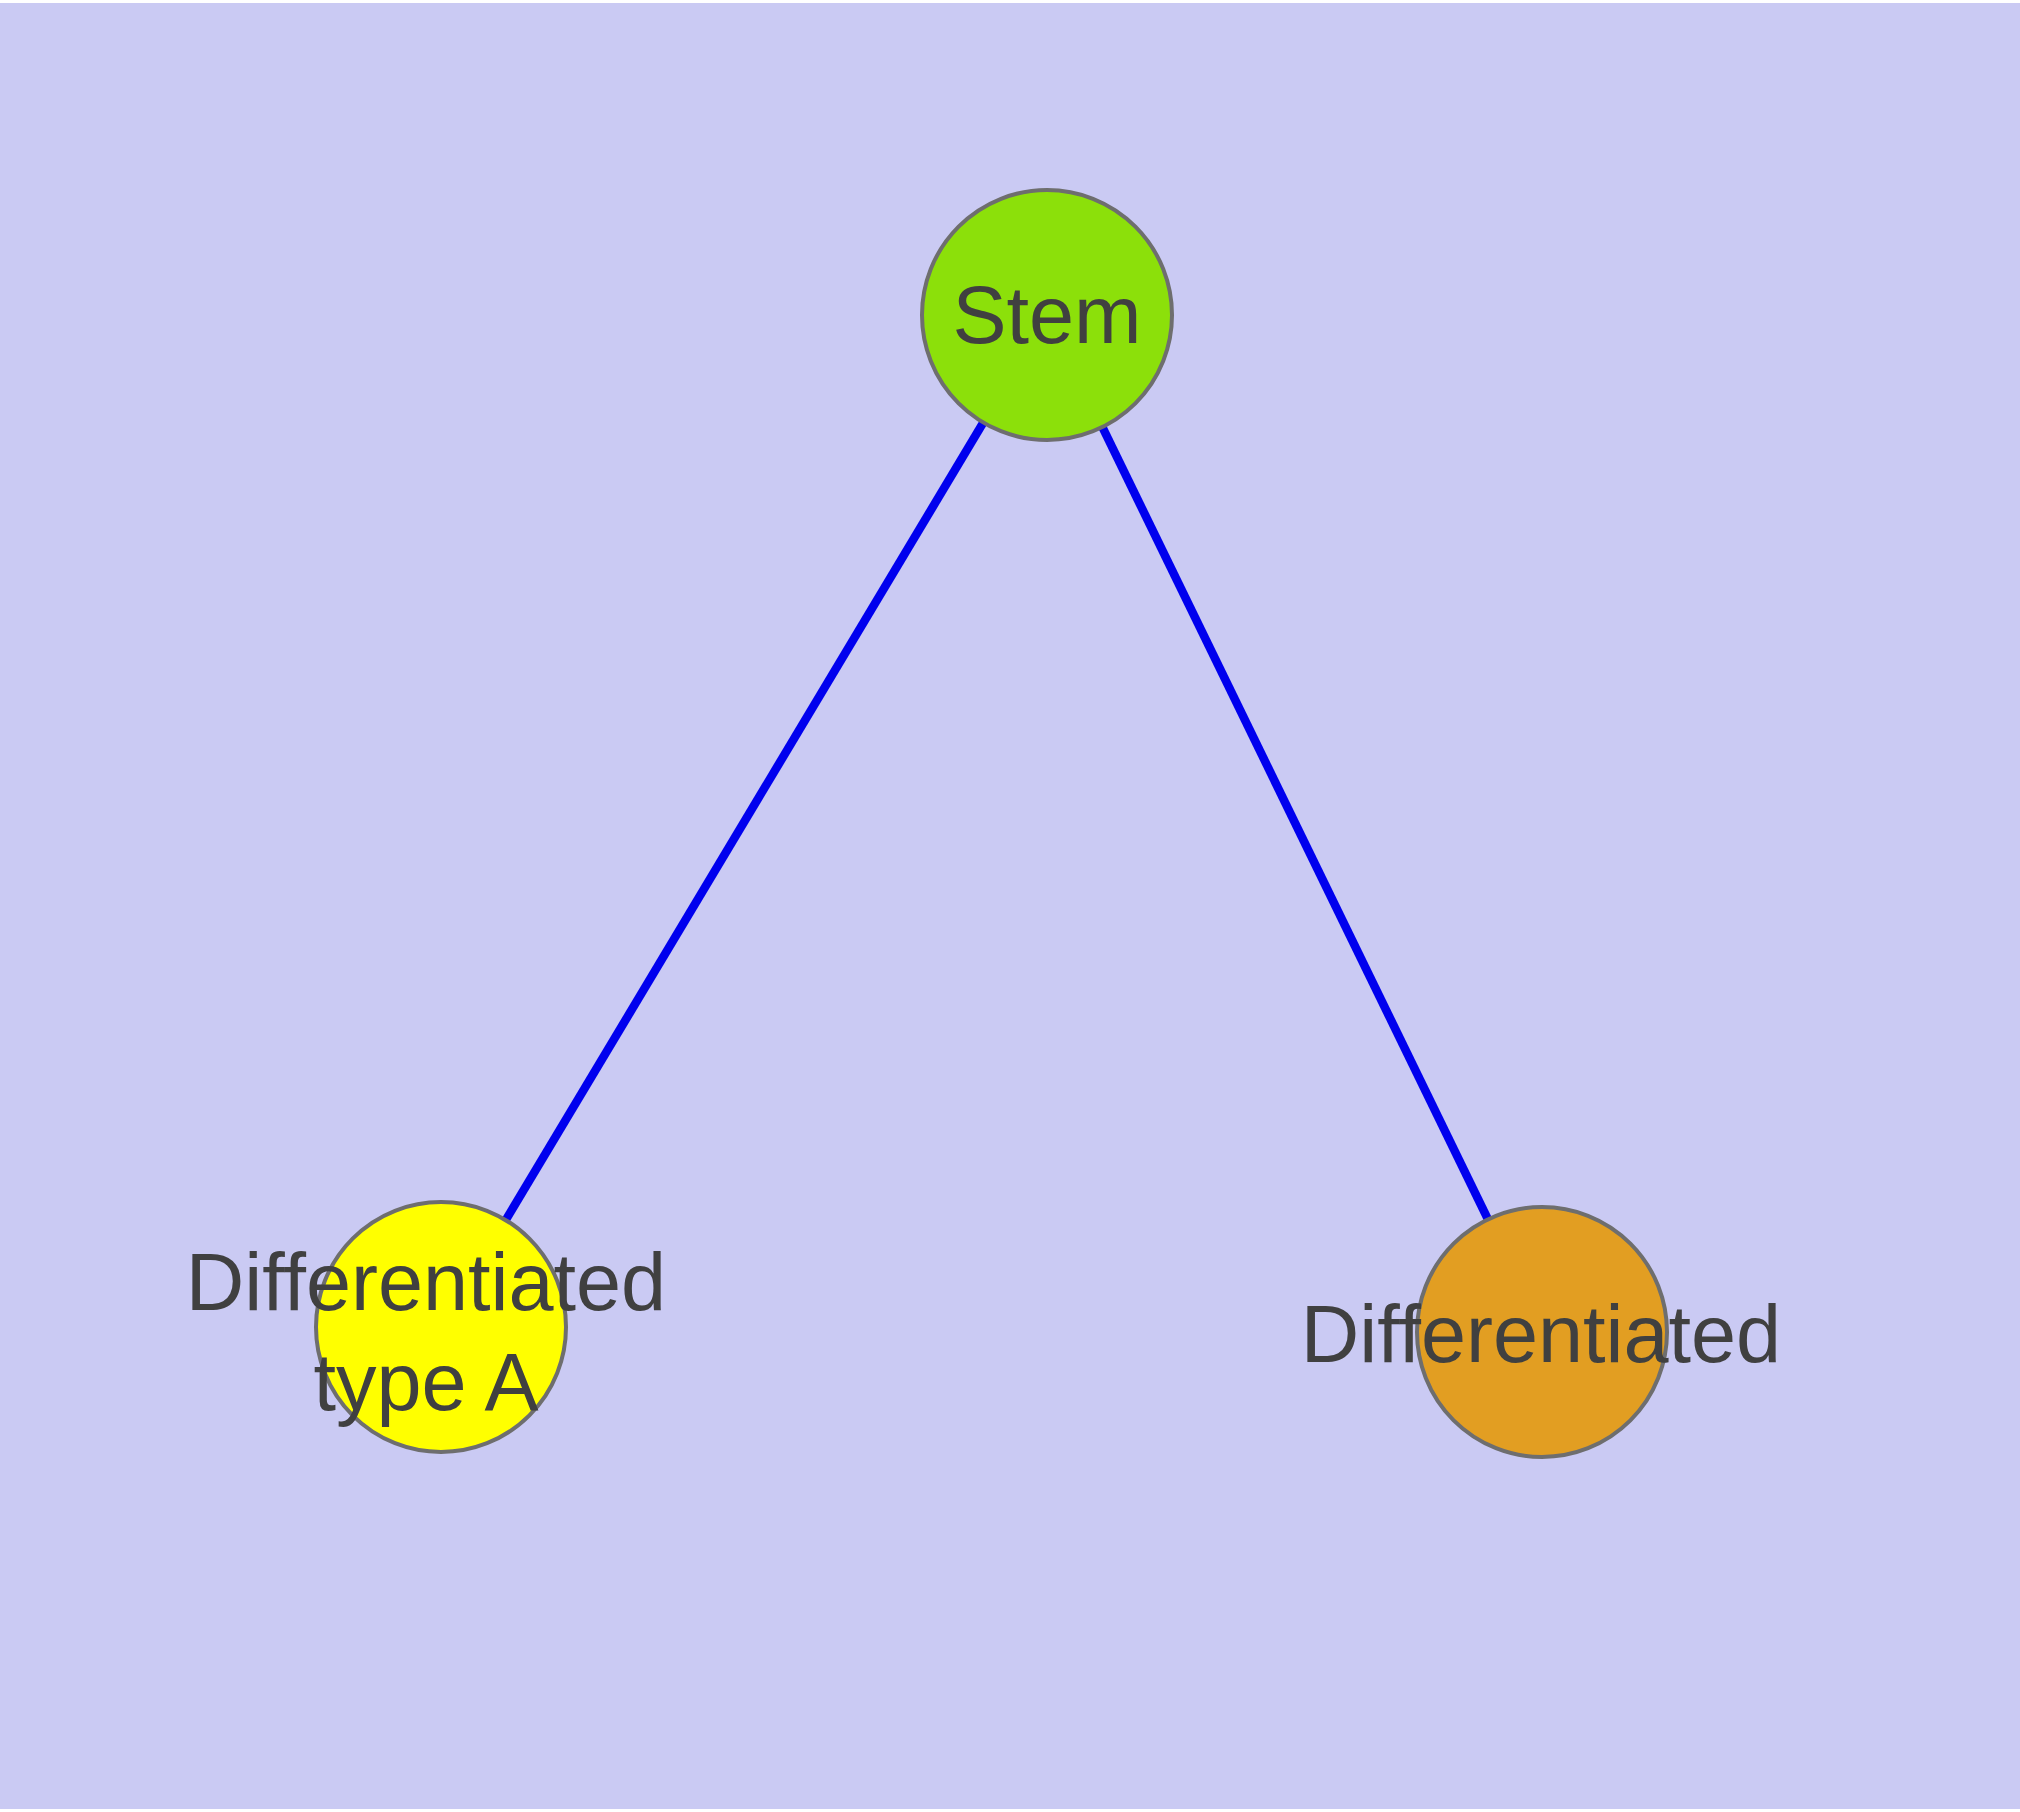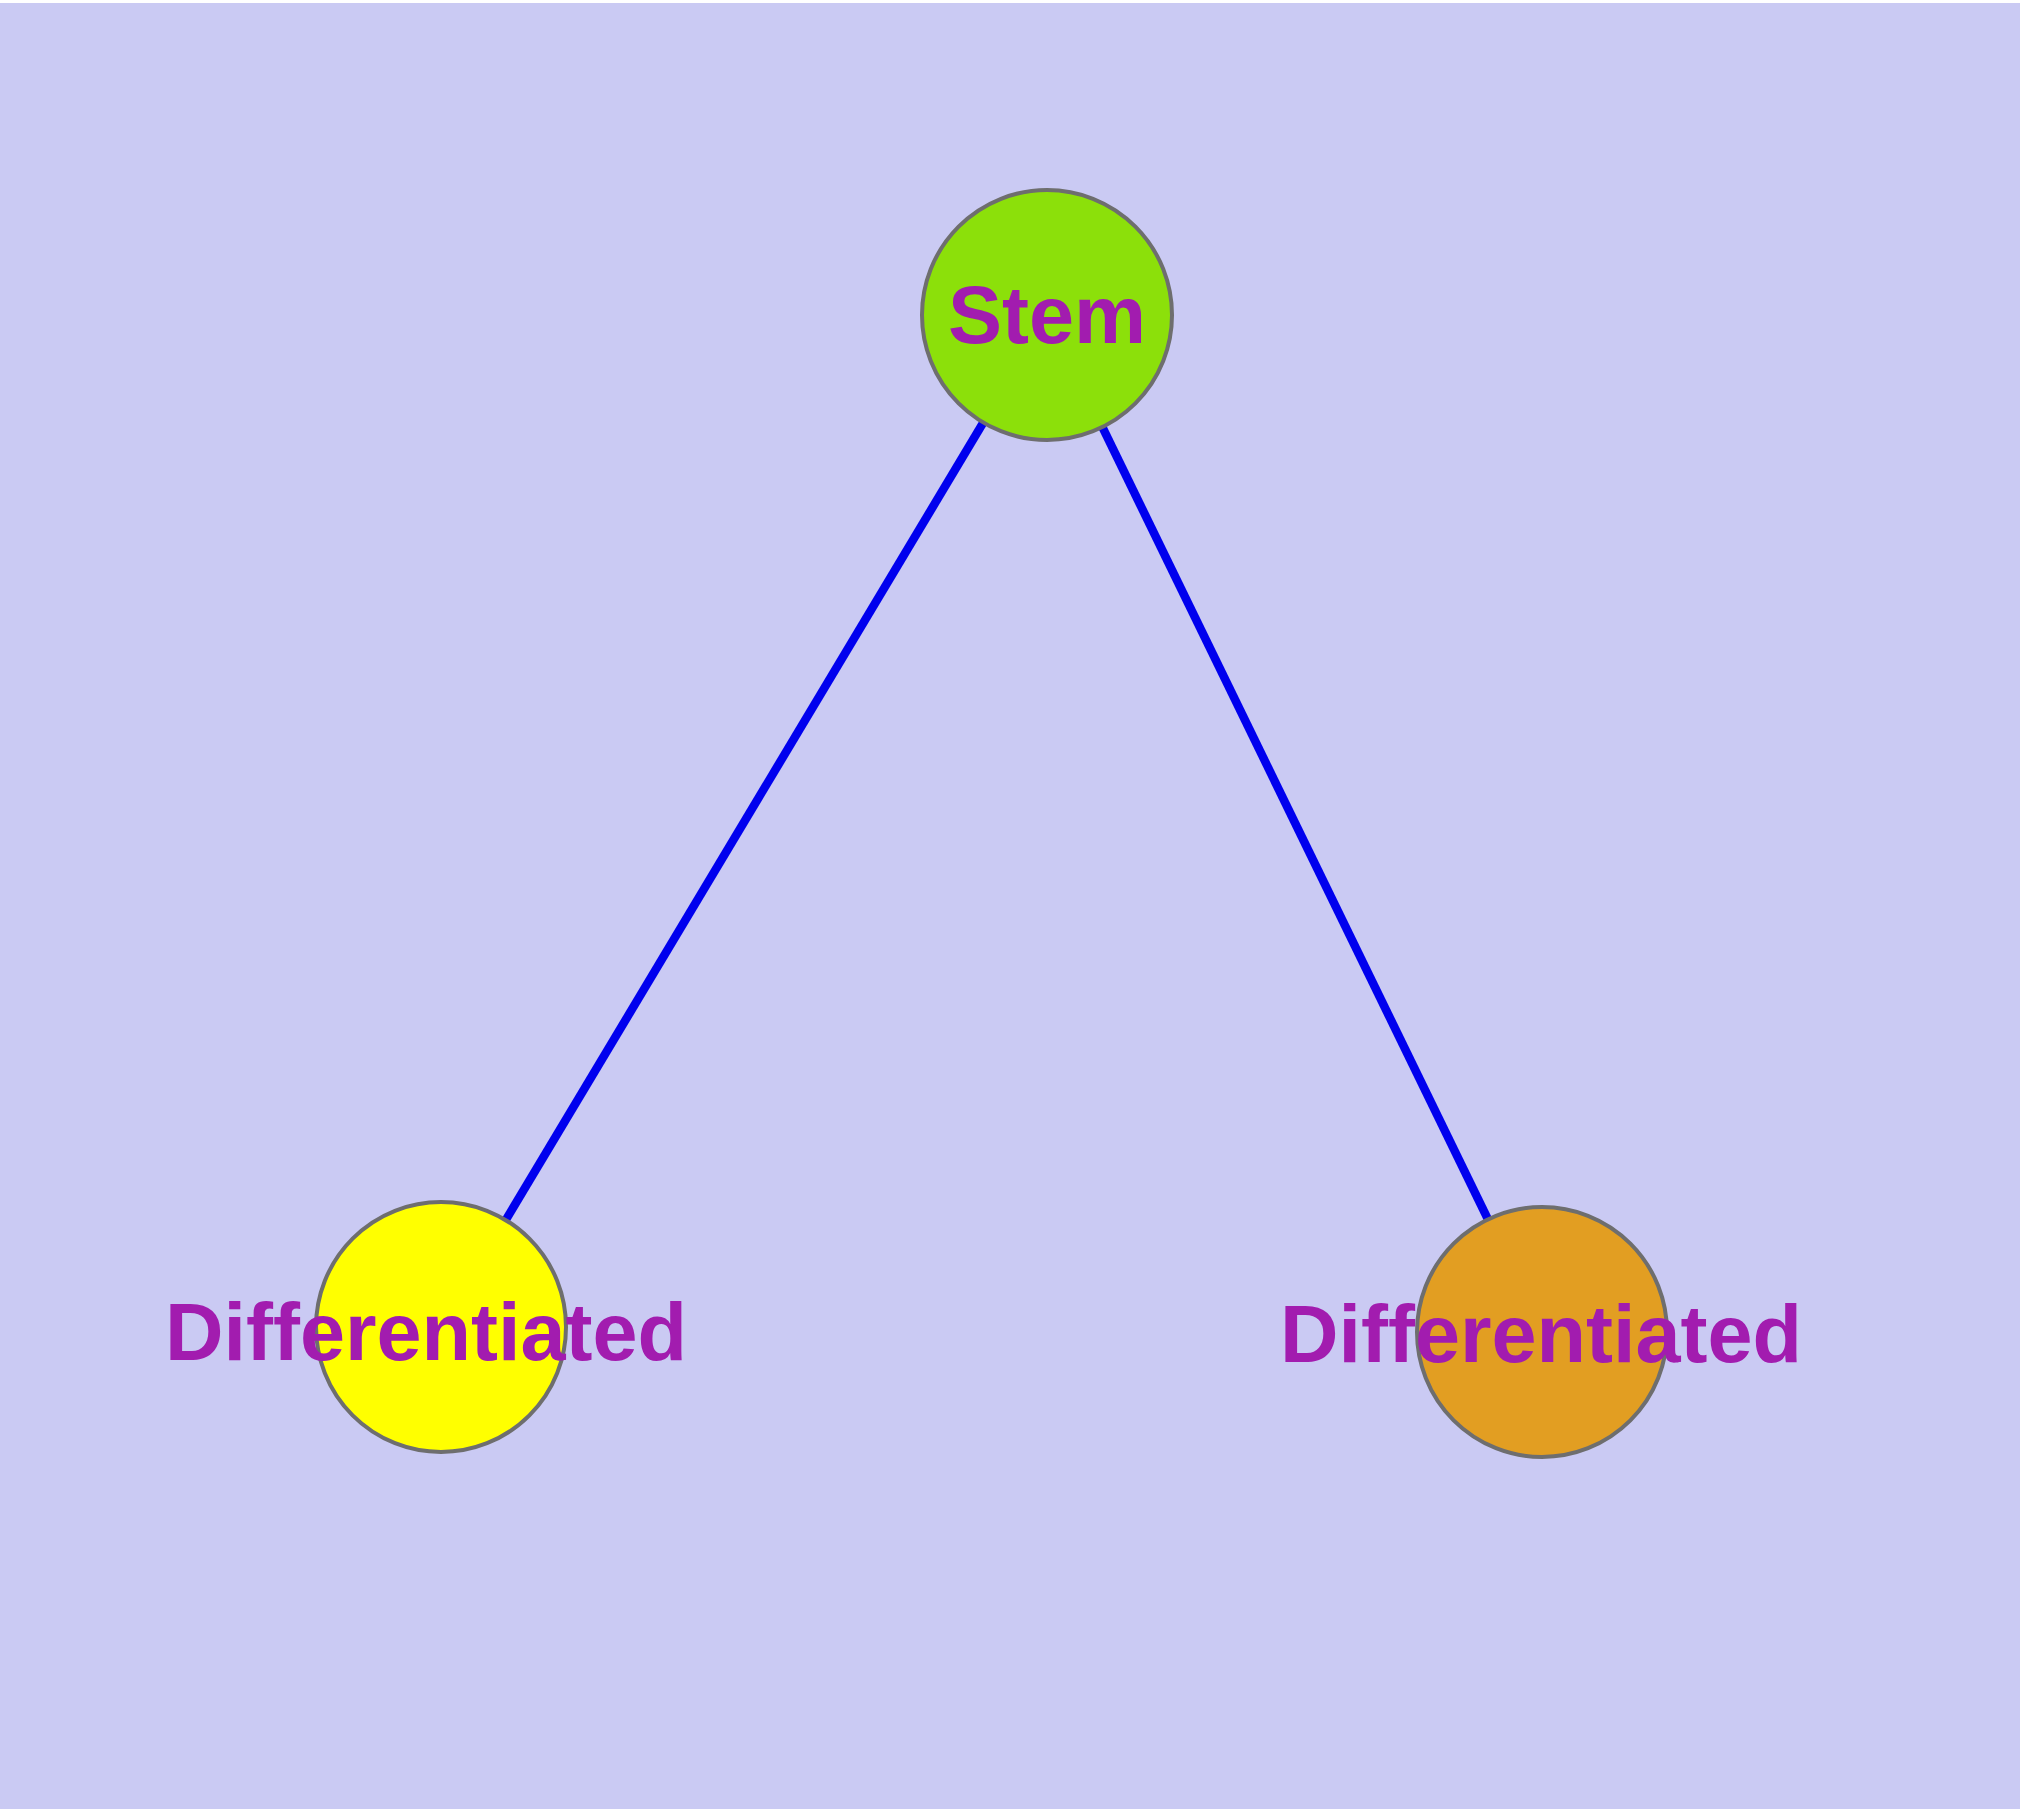--- a/index.html
+++ b/index.html
@@ -34,24 +34,24 @@
     width: 246px;
     height: 246px;
     border-radius: 50%;
     border: 4.2px solid #6E6E6E;
     box-sizing: content-box;
     display: flex;
     align-items: center;
     justify-content: center;
   }
   .node-label {
-    font-weight: bold;
+    font-weight: normal;
     font-size: 81px;
     line-height: 100px;
-    color: #a21caf;
+    color: #404040;
     text-align: center;
     white-space: nowrap;
   }
   .float-label {
     position: absolute;
     transform: translate(-50%, -50%);
   }
   #node-stem { left: 920px; top: 185px; }
   #node-type-a { left: 314px; top: 1197px; }
   #node-type-b { left: 1415px; top: 1202px; }
@@ -73,20 +73,21 @@
   </div>
 
   <div class="node" id="node-type-a" style="background-color: rgb(255, 255, 0); border-color: rgb(110, 110, 110);">
   </div>
 
   <div class="node" id="node-type-b" style="background-color: rgb(226, 158, 34); border-color: rgb(110, 110, 110);">
   </div>
 
   <div class="node-label float-label" id="label-type-a">
     <div>Differentiated</div>
+    <div>type A</div>
   </div>
 
   <div class="node-label float-label" id="label-type-b">
     <div>Differentiated</div>
   </div>
 
 </div>
 
 
 </body></html>

